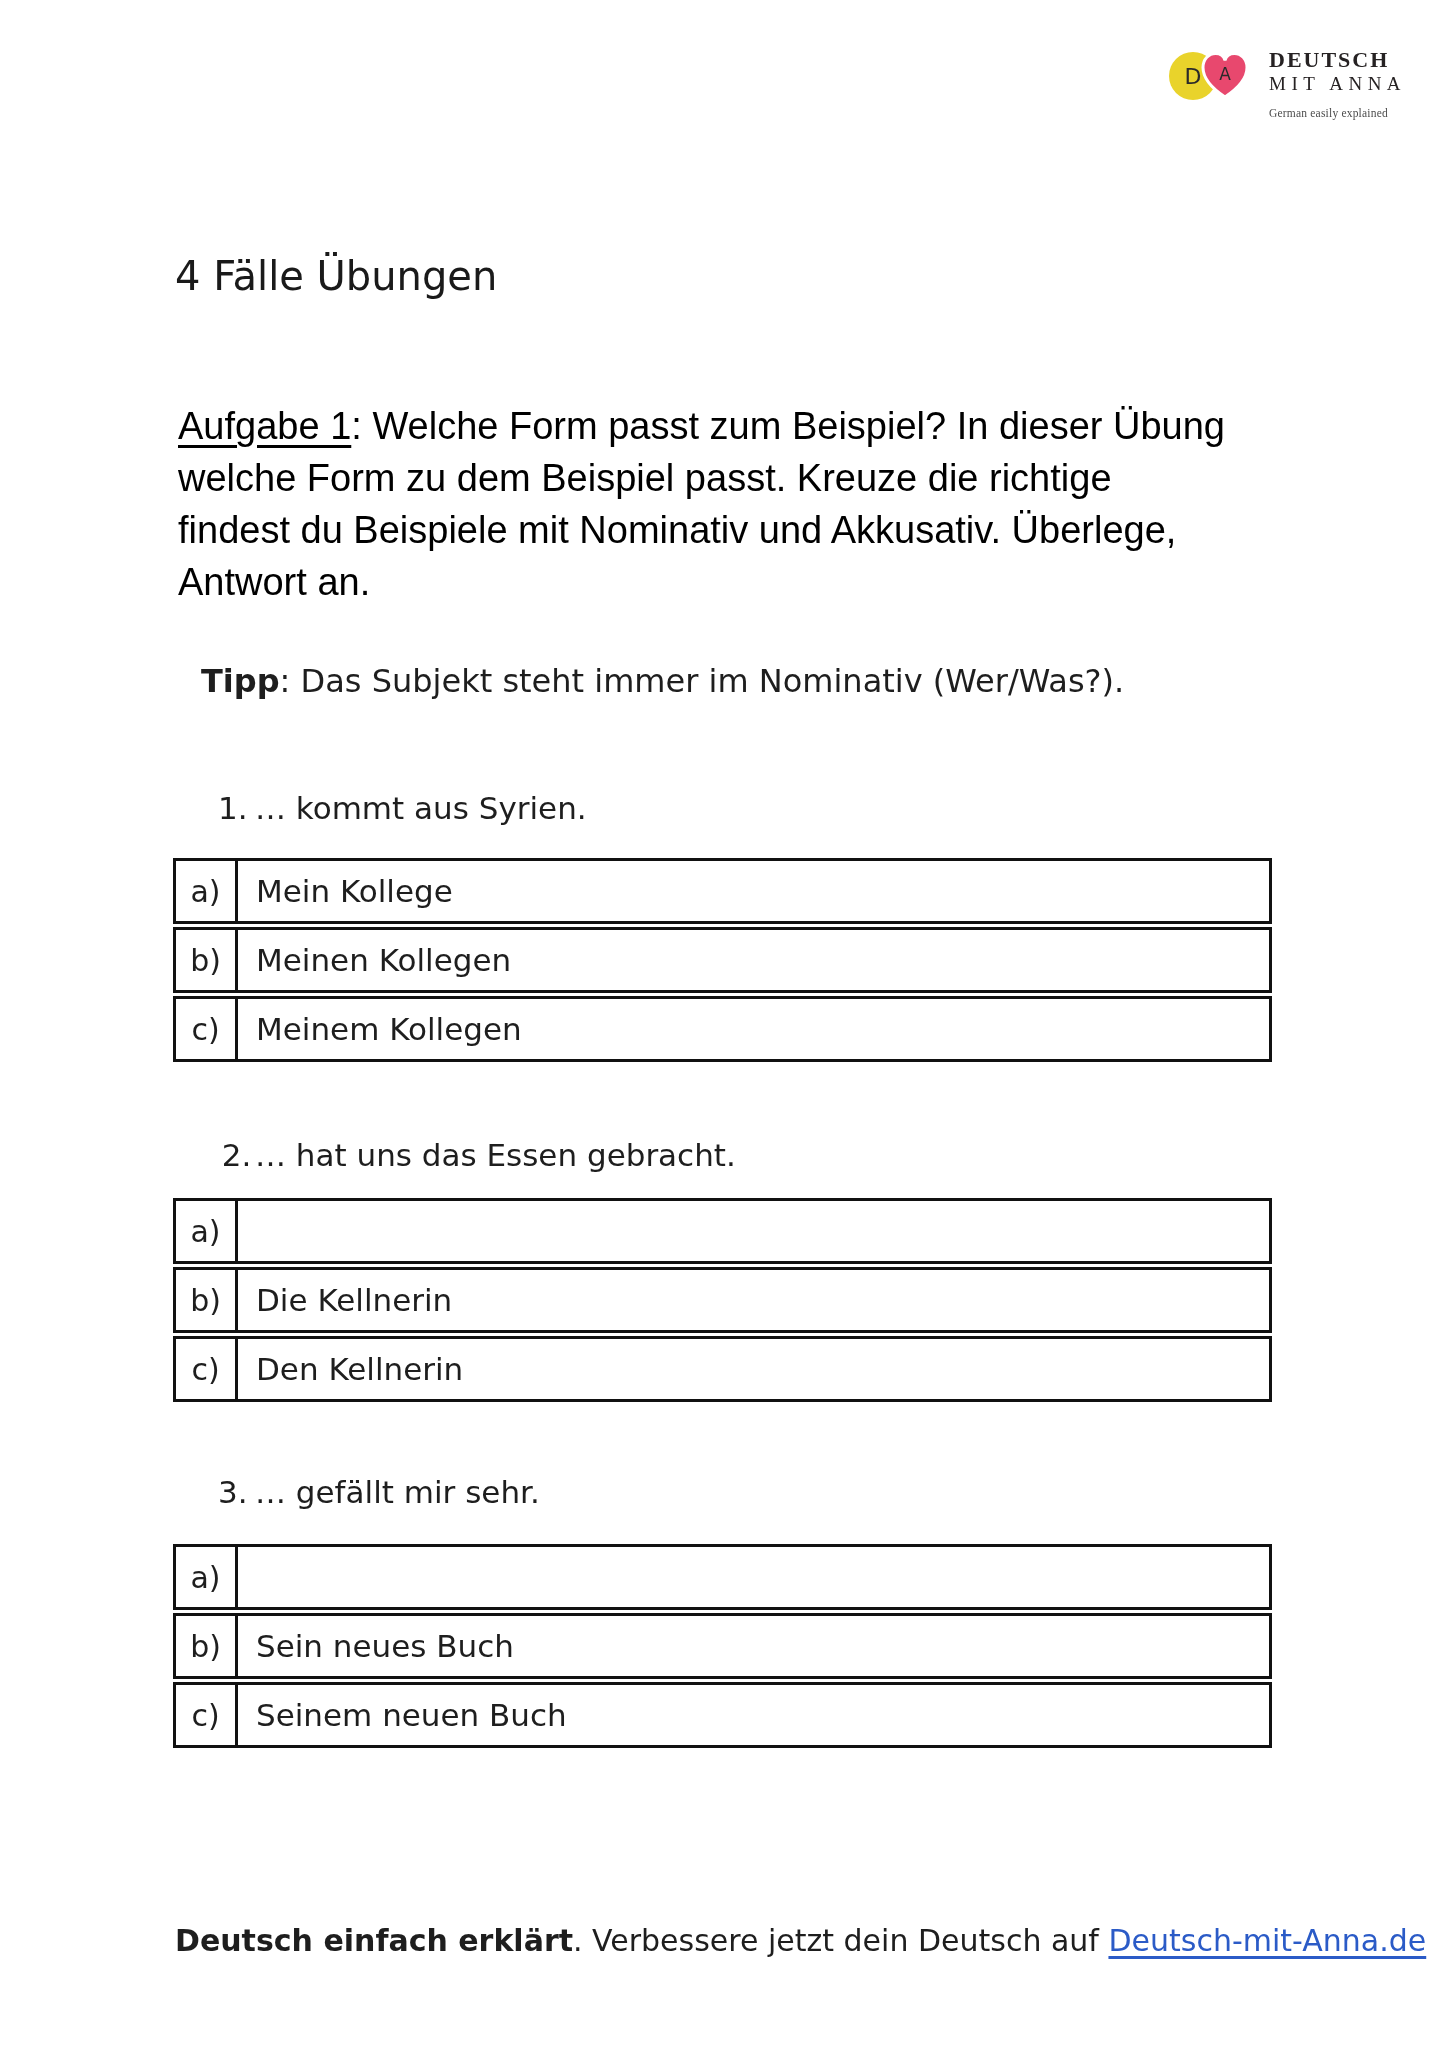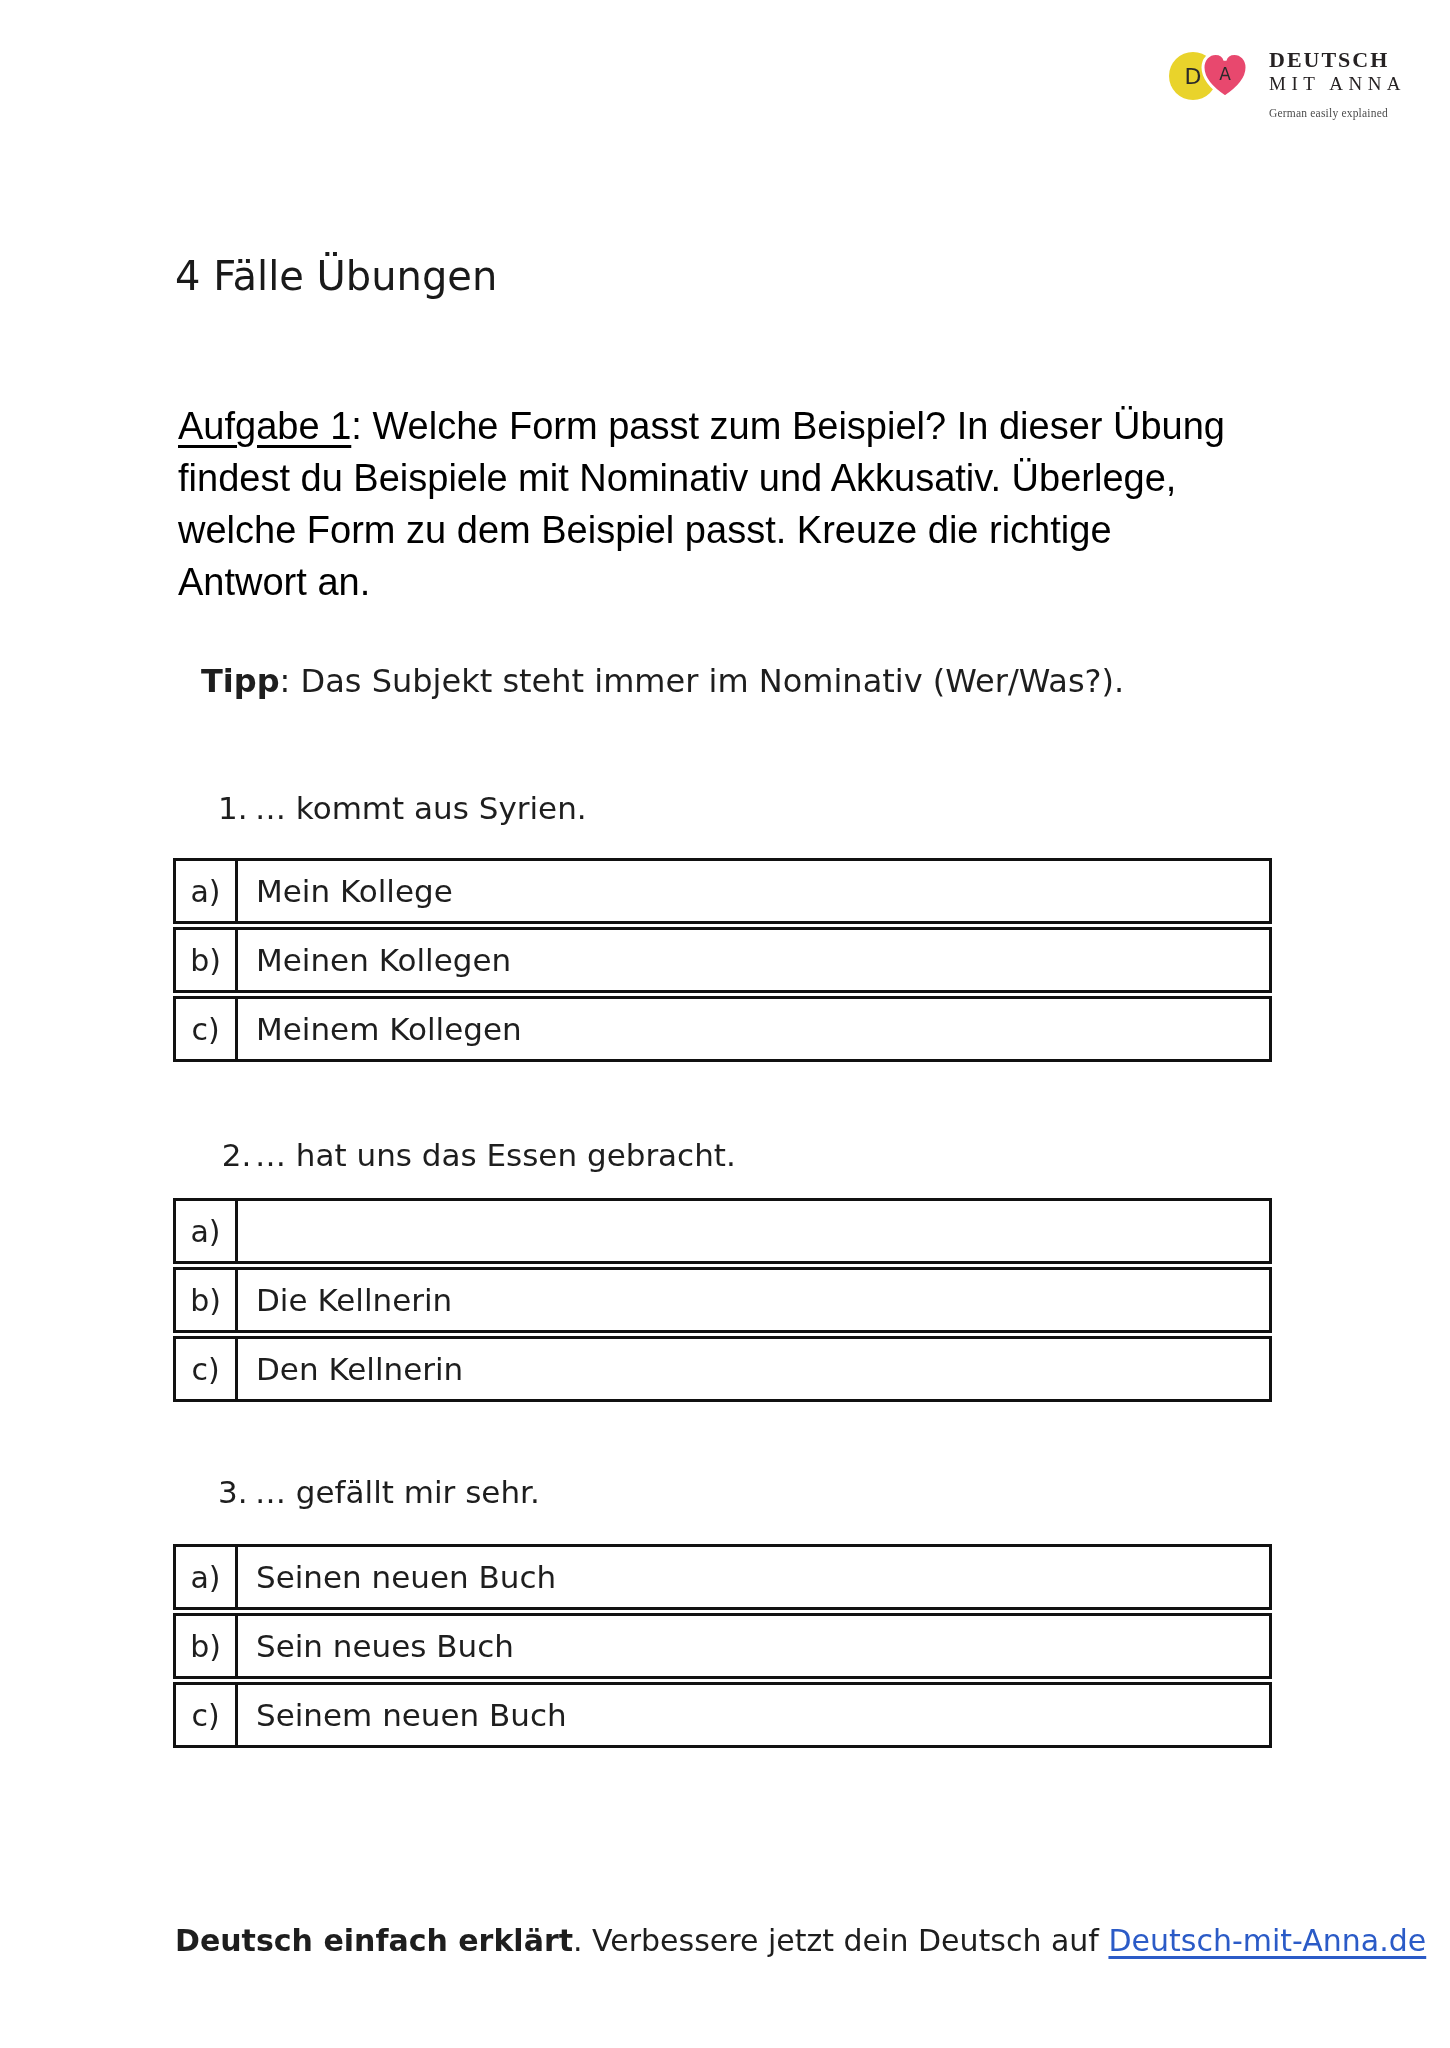--- a/index.html
+++ b/index.html
@@ -112,22 +112,22 @@
       <div class="logo-name1">DEUTSCH</div>
       <div class="logo-name2">MIT ANNA</div>
       <div class="logo-tagline">German easily explained</div>
     </div>
   </div>
 
   <h1 class="title">4 Fälle Übungen</h1>
 
   <div class="task">
     <div class="line"><span class="task-label">Aufgabe 1</span><span>: Welche Form passt zum Beispiel? In dieser Übung</span></div>
+    <div class="line">welche Form zu dem Beispiel passt. Kreuze die richtige</div>
     <div class="line">findest du Beispiele mit Nominativ und Akkusativ. Überlege,</div>
-    <div class="line">welche Form zu dem Beispiel passt. Kreuze die richtige</div>
     <div class="line">Antwort an.</div>
   </div>
 
   <div class="tip"><span class="tip-label">Tipp</span><span>: Das Subjekt steht immer im Nominativ (Wer/Was?).</span></div>
 
   <div class="q-item q1"><span class="q-num">1.</span><span>… kommt aus Syrien.</span></div>
 
   <div class="opt-table t1">
     <div class="opt-row">
       <div class="opt-letter">a)</div>
@@ -157,21 +157,20 @@
       <div class="opt-letter">c)</div>
       <div class="opt-text">Den Kellnerin</div>
     </div>
   </div>
 
   <div class="q-item q3"><span class="q-num">3.</span><span>… gefällt mir sehr.</span></div>
 
   <div class="opt-table t3">
     <div class="opt-row">
       <div class="opt-letter">a)</div>
-      <div class="opt-text">Seinen neuen Buch</div>
     </div>
     <div class="opt-row">
       <div class="opt-letter">b)</div>
       <div class="opt-text">Sein neues Buch</div>
     </div>
     <div class="opt-row">
       <div class="opt-letter">c)</div>
       <div class="opt-text">Seinem neuen Buch</div>
     </div>
   </div>

